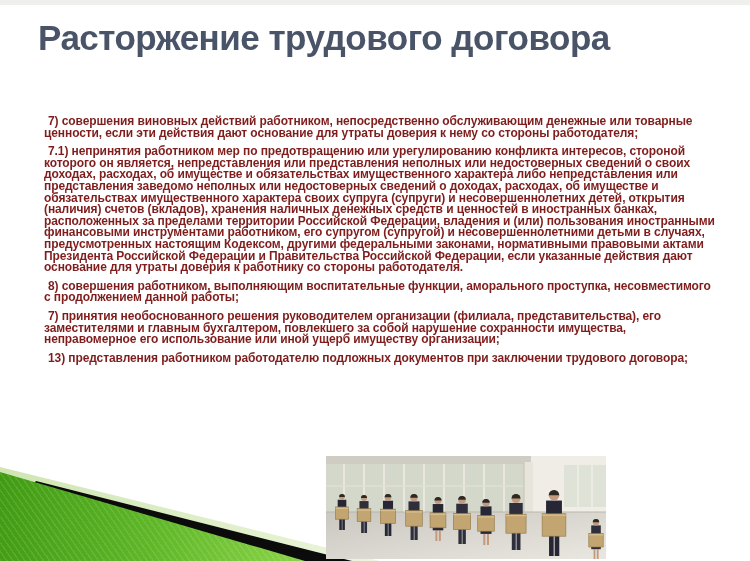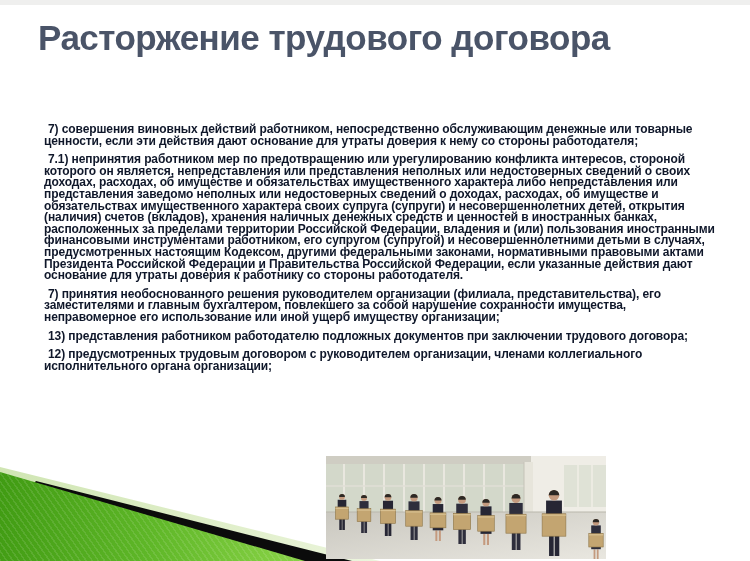--- a/index.html
+++ b/index.html
@@ -14,22 +14,22 @@
     position:absolute;left:0;top:0;width:750px;height:5px;
     background:#efefee;
   }
   .title{
     position:absolute;left:38px;top:16px;width:700px;
     font-size:35px;font-weight:bold;line-height:44px;
     letter-spacing:-0.5px;
     color:#4a5468;
   }
   .body-text{
-    position:absolute;left:44px;top:124px;width:676px;
-    color:#0f172a;
+    position:absolute;left:44px;top:116px;width:676px;
+    color:#7f1d1d;
     font-size:12px;font-weight:bold;line-height:11.6px;
     letter-spacing:-0.1px;
   }
   .body-text p{
     margin:0 0 7px 0;
     text-indent:4px;
   }
   .photo{
     position:absolute;left:326px;top:456px;width:280px;height:103px;
     z-index:3;
@@ -63,23 +63,23 @@
 
   <div class="top-edge"></div>
 
   <div class="title">
     <div>Расторжение трудового договора</div>
   </div>
 
   <div class="body-text">
     <p>7) совершения виновных действий работником, непосредственно обслуживающим денежные или товарные ценности, если эти действия дают основание для утраты доверия к нему со стороны работодателя;</p>
     <p>7.1) непринятия работником мер по предотвращению или урегулированию конфликта интересов, стороной которого он является, непредставления или представления неполных или недостоверных сведений о своих доходах, расходах, об имуществе и обязательствах имущественного характера либо непредставления или представления заведомо неполных или недостоверных сведений о доходах, расходах, об имуществе и обязательствах имущественного характера своих супруга (супруги) и несовершеннолетних детей, открытия (наличия) счетов (вкладов), хранения наличных денежных средств и ценностей в иностранных банках, расположенных за пределами территории Российской Федерации, владения и (или) пользования иностранными финансовыми инструментами работником, его супругом (супругой) и несовершеннолетними детьми в случаях, предусмотренных настоящим Кодексом, другими федеральными законами, нормативными правовыми актами Президента Российской Федерации и Правительства Российской Федерации, если указанные действия дают основание для утраты доверия к работнику со стороны работодателя.</p>
+    <p>8) совершения работником, выполняющим воспитательные функции, аморального проступка, несовместимого с продолжением данной работы;</p>
     <p>7) принятия необоснованного решения руководителем организации (филиала, представительства), его заместителями и главным бухгалтером, повлекшего за собой нарушение сохранности имущества, неправомерное его использование или иной ущерб имуществу организации;</p>
     <p>13) представления работником работодателю подложных документов при заключении трудового договора;</p>
-    <p>12) предусмотренных трудовым договором с руководителем организации, членами коллегиального исполнительного органа организации;</p>
   </div>
 
   <div class="deco">
     <div class="pale"></div>
     <div class="stripe"></div>
     <div class="green"></div>
   </div>
 
   <div class="photo">
     <svg id="photo-svg" width="280" height="103" viewBox="0 0 280 103">

